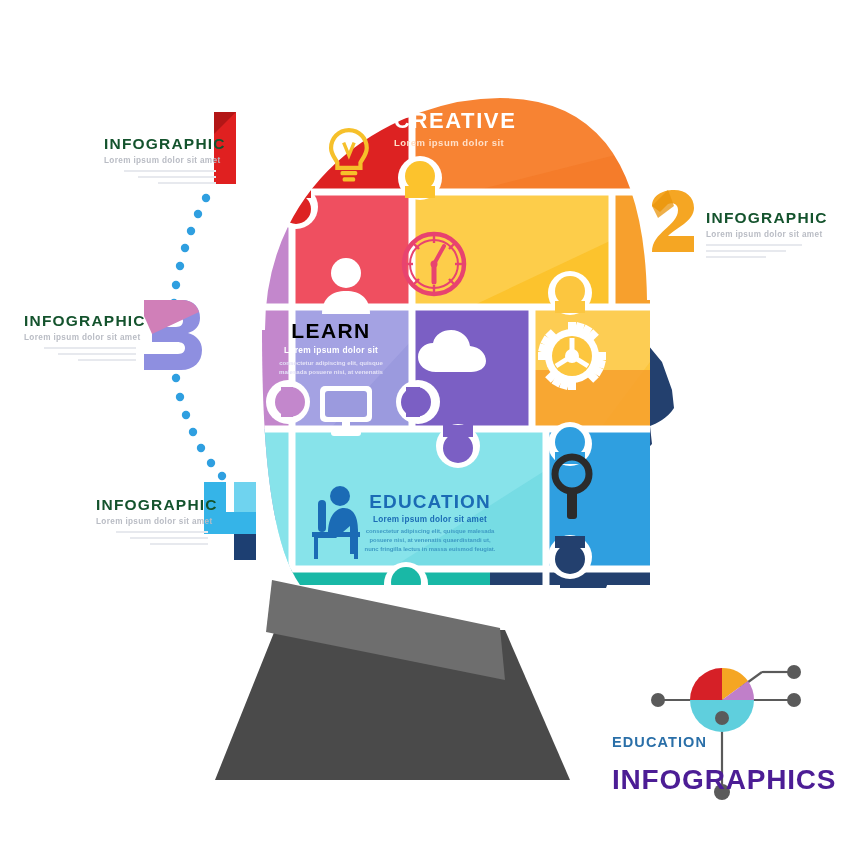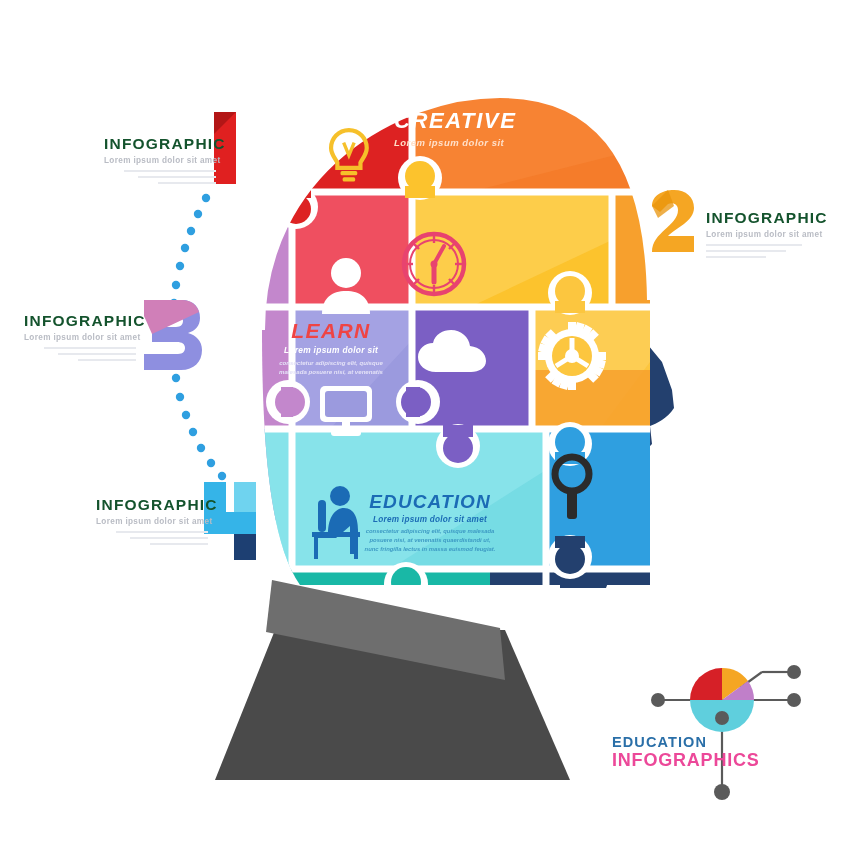--- a/index.html
+++ b/index.html
@@ -19,24 +19,24 @@
   .side-label .lines{margin-top:5px;}
   .side-label .lines i{display:block;height:2px;background:#e7e9ee;margin-bottom:4px;}
   .ta-r{text-align:right;}
   .ta-l{text-align:left;}
   .ta-r .lines i{margin-left:auto;}
 
   
   #logo{position:absolute;left:612px;top:735px;}
   #logo .l1{font-weight:700;font-size:14.5px;letter-spacing:1.1px;
       color:#2a6fa8;line-height:1;}
-  #logo .l2{font-weight:700;font-size:18px;letter-spacing:.8px;
-      color:#ec4899;line-height:1;margin-top:1px;}
-
-  .txt{position:absolute;font-style:italic;}
+  #logo .l2{font-weight:700;font-size:28px;letter-spacing:.8px;
+      color:#4c1d95;line-height:1;margin-top:16px;}
+
+  .txt{position:absolute;}
   .hd{font-weight:700;line-height:1;}
 </style>
 </head>
 <body>
 
 <div id="stage">
 
 <svg id="art" viewBox="0 0 850 850">
   <defs>
     <clipPath id="headClip">
@@ -367,21 +367,21 @@
         <i style="width:58px"></i>
   </div>
 </div>
 
 <div class="txt" style="left:394px;top:110px;">
   <div class="hd" style="font-size:22px;letter-spacing:1.6px;color:#ffffff;">CREATIVE</div>
   <div style="font-size:9.5px;font-weight:700;letter-spacing:.5px;color:#ffe0c9;margin-top:5px;">Lorem ipsum dolor sit</div>
 </div>
 
 <div class="txt" style="left:272px;top:320px;width:118px;text-align:center;">
-  <div class="hd" style="font-size:21px;letter-spacing:1.4px;color:#ef4444;">LEARN</div>
+  <div class="hd" style="font-size:21px;letter-spacing:1.4px;color:#000000;">LEARN</div>
   <div style="font-size:8.4px;font-weight:700;letter-spacing:.3px;color:#ffffff;margin-top:4px;">Lorem ipsum dolor sit</div>
   <div style="font-size:6.1px;font-weight:700;color:#e4e2f7;margin-top:3px;line-height:1.5;">consectetur adipiscing elit, quisque malesada posuere nisi, at venenatis</div>
 </div>
 
 <div class="txt" style="left:362px;top:492px;width:136px;text-align:center;">
   <div class="hd" style="font-size:19px;letter-spacing:1.1px;color:#1b6bb5;">EDUCATION</div>
   <div style="font-size:8.2px;font-weight:700;letter-spacing:.25px;color:#1b6bb5;margin-top:4px;">Lorem ipsum dolor sit amet</div>
   <div style="font-size:5.9px;font-weight:700;color:#3e9bc4;margin-top:3px;line-height:1.55;">consectetur adipiscing elit, quisque malesada posuere nisi, at venenatis quaerdistandi ut, nunc fringilla lectus in massa euismod feugiat.</div>
 </div>
 

